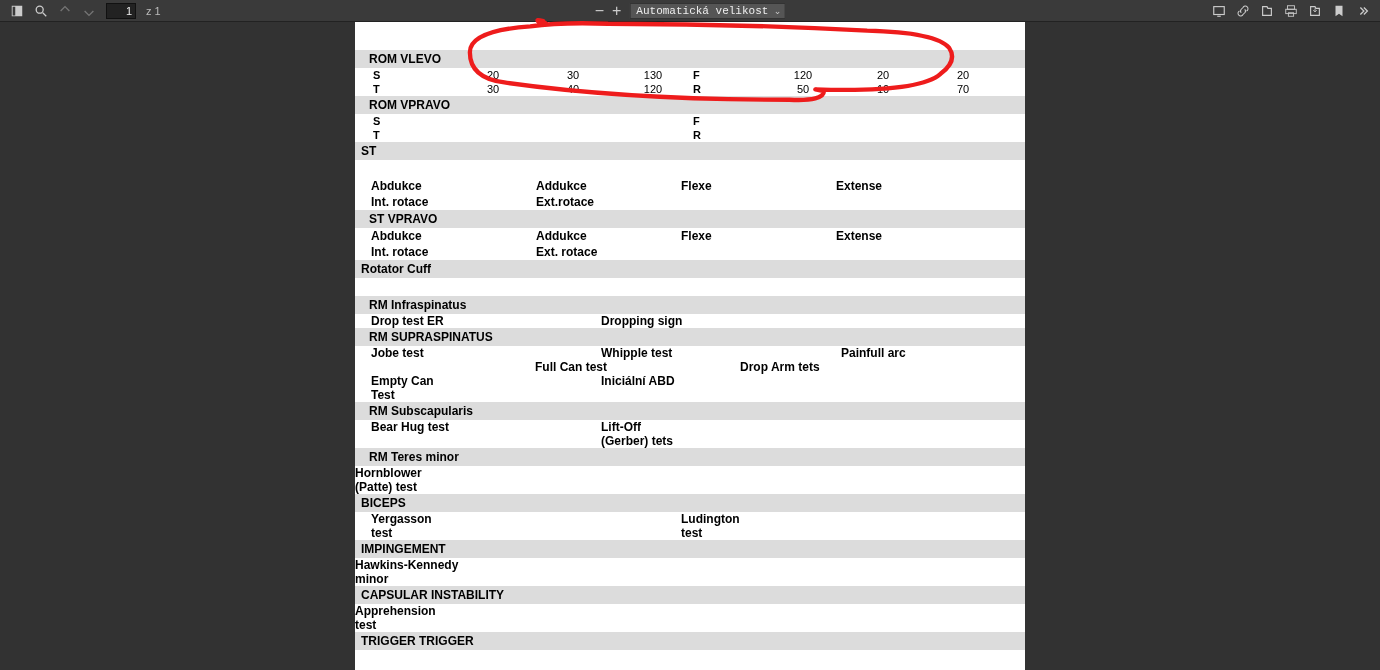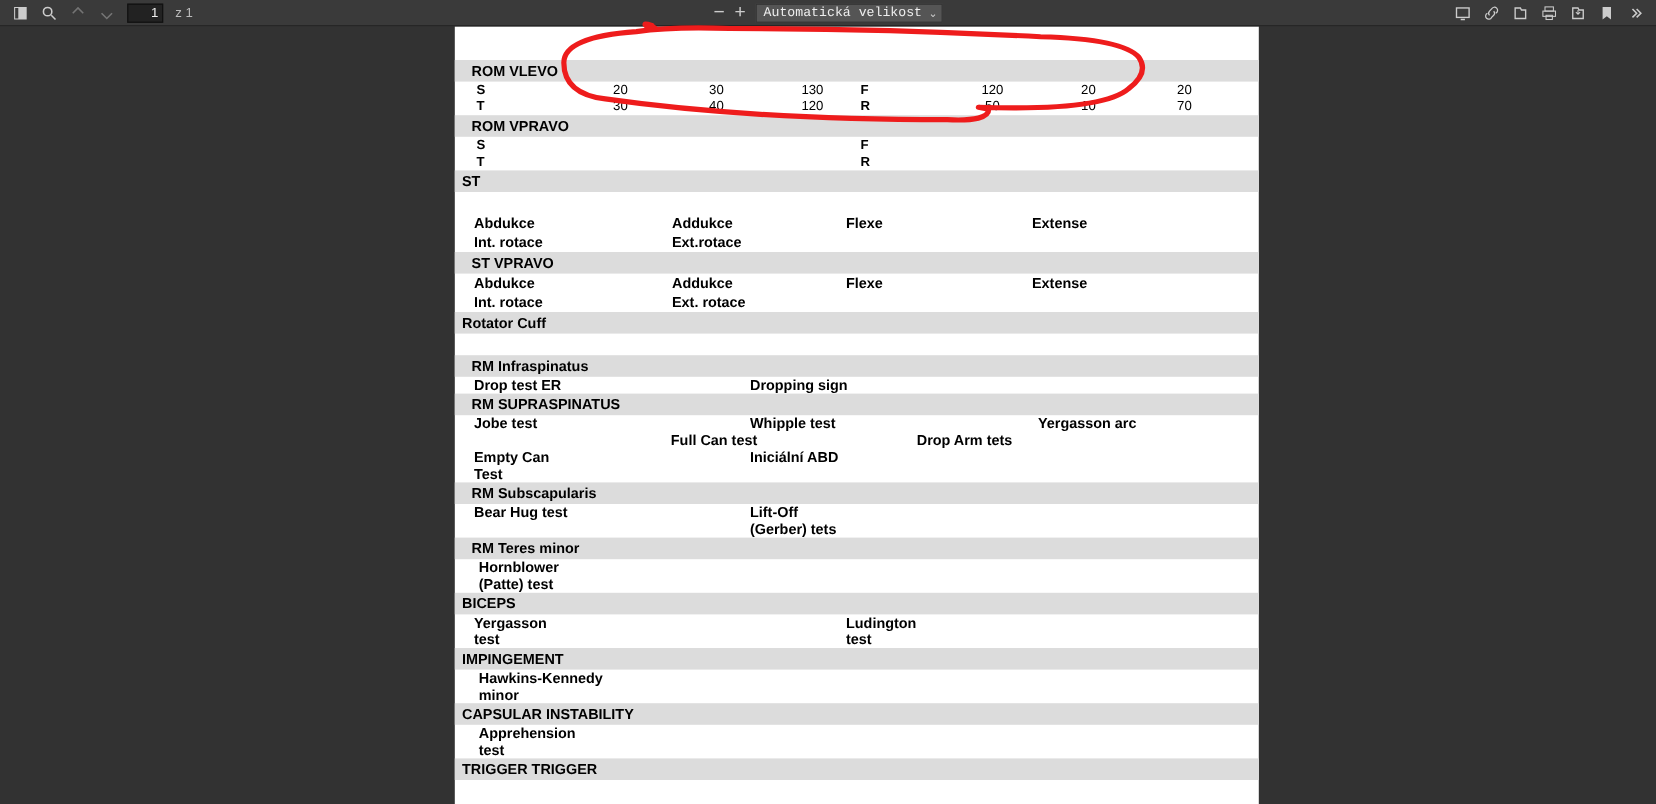--- a/index.html
+++ b/index.html
@@ -59,21 +59,20 @@
   }
   .page {
     position: absolute;
     left: 50%; transform: translateX(-50%);
     top: 0;
     width: 670px;
     background: #fff;
     min-height: 100%;
     font-size: 12px;
     color: #000;
-    margin-left: 24px;
   }
   .content { padding-top: 28px; }
   .section-header {
     background: #dcdcdc;
     padding: 2px 8px 2px 8px;
     font-weight: bold;
     font-size: 12px;
   }
   .section-header.lvl1 { padding-left: 6px; }
   .section-header.lvl2 { padding-left: 14px; }
@@ -95,21 +94,21 @@
     line-height: 14px;
   }
   .three-col {
     display: grid;
     grid-template-columns: 230px 190px 180px;
     padding: 0 0 0 16px;
     font-weight: bold;
     font-size: 12px;
     line-height: 14px;
   }
-  .one-col { padding: 0 0 0 20px; font-weight: bold; font-size: 12px; line-height: 14px; }
+  .one-col { padding: 0 0 0 0; font-weight: bold; font-size: 12px; line-height: 14px; }
   .gap { height: 18px; }
   
   .annot {
     position: absolute;
     top: 22px; left: 431px;
     width: 570px; height: 95px;
     pointer-events: none;
     z-index: 5;
   }
   .annot svg { width: 100%; height: 100%; overflow: visible; }
@@ -279,21 +278,21 @@
     <div class="three-col">
       <span>Drop test ER</span>
       <span>Dropping sign</span>
       <span></span>
     </div>
 
     <div class="section-header lvl2">RM SUPRASPINATUS</div>
     <div class="three-col">
       <span>Jobe test</span>
       <span>Whipple test</span>
-      <span style="padding-left:50px">Yergasson arc</span>
+      <span style="padding-left:50px">Painfull arc</span>
     </div>
     <div class="three-col" style="grid-template-columns: 165px 225px 200px; padding-left:180px">
       <span>Full Can test</span>
       <span style="padding-left:40px">Drop Arm tets</span>
       <span></span>
     </div>
     <div class="three-col">
       <span style="max-width:80px">Empty Can Test</span>
       <span>Iniciální ABD</span>
       <span></span>

